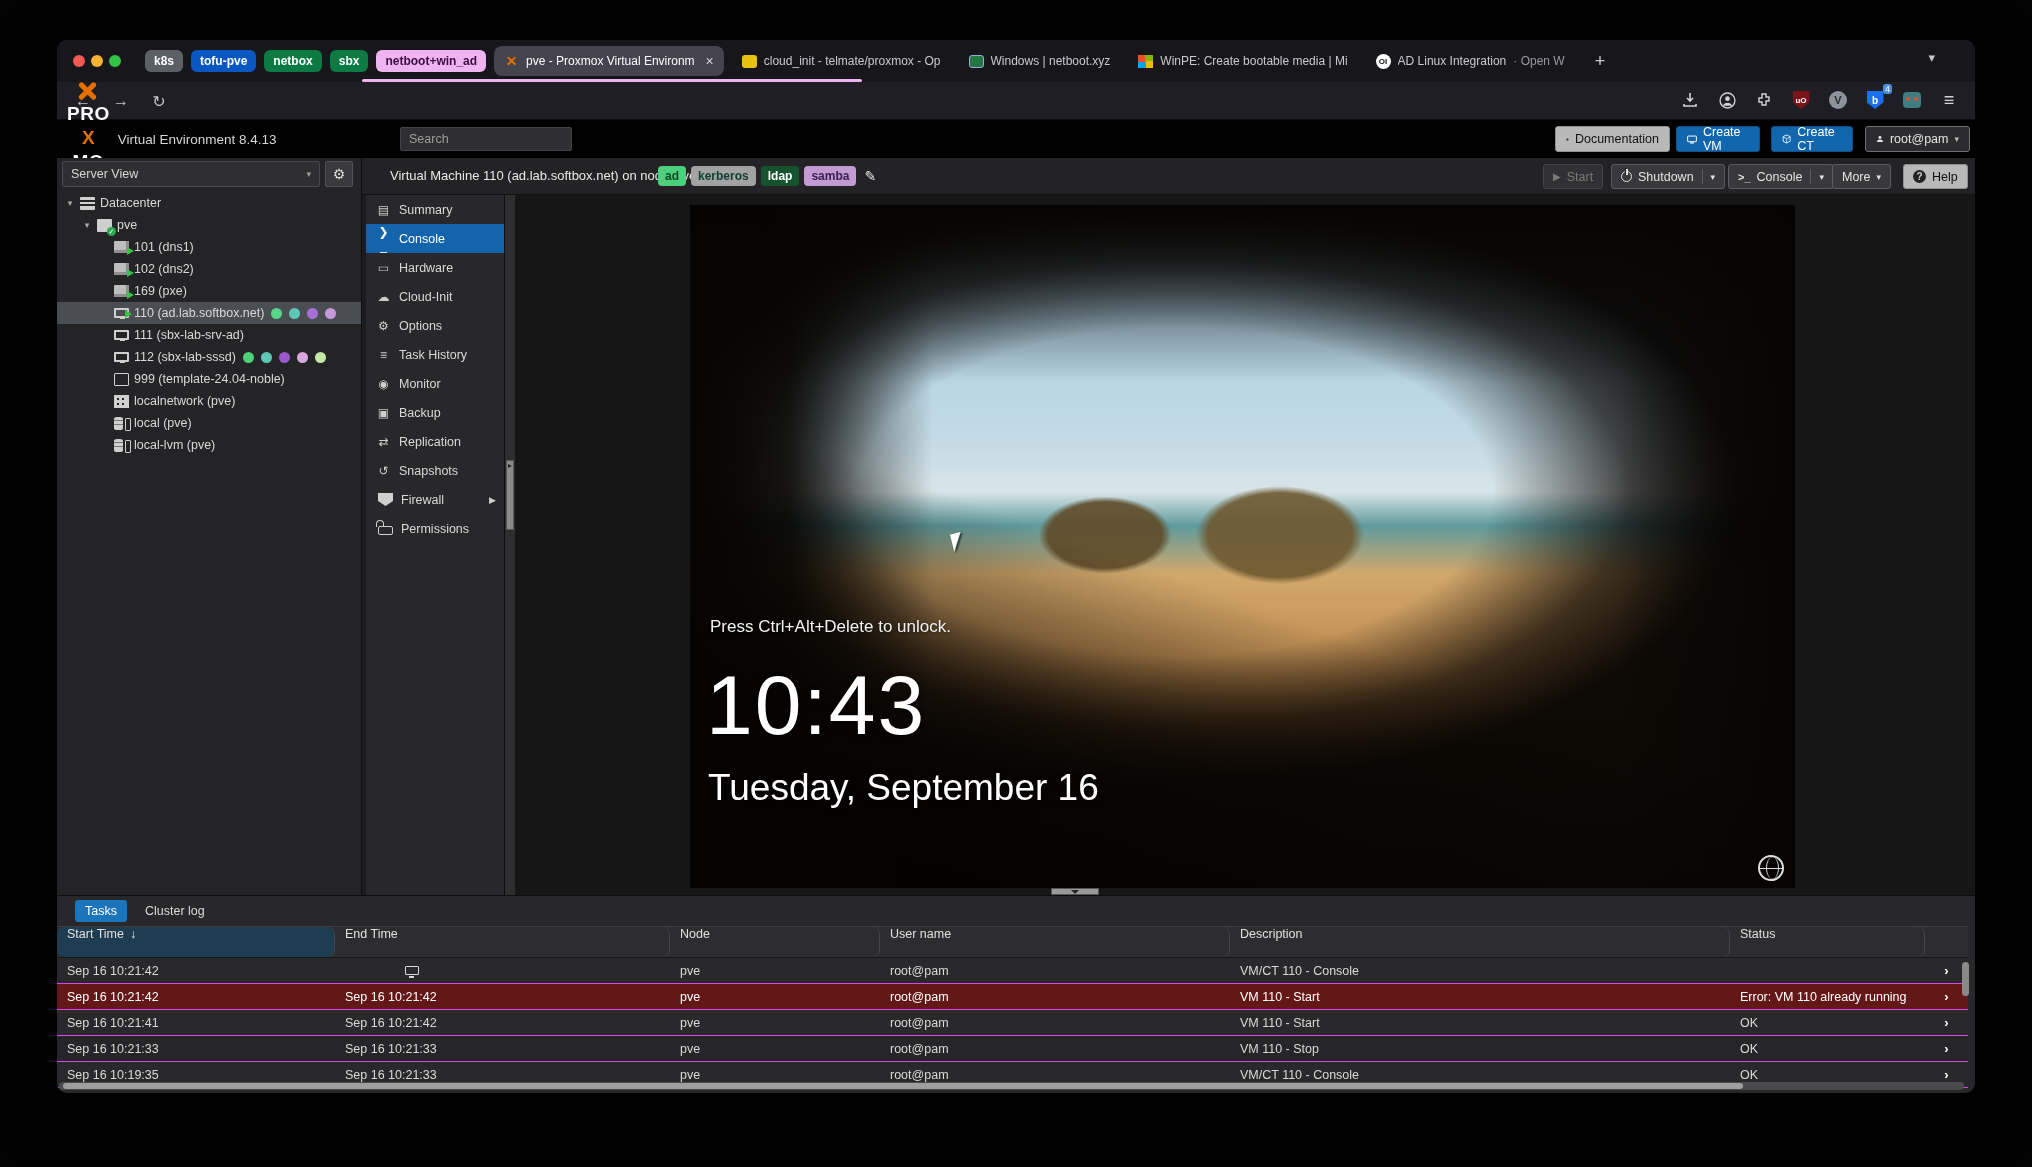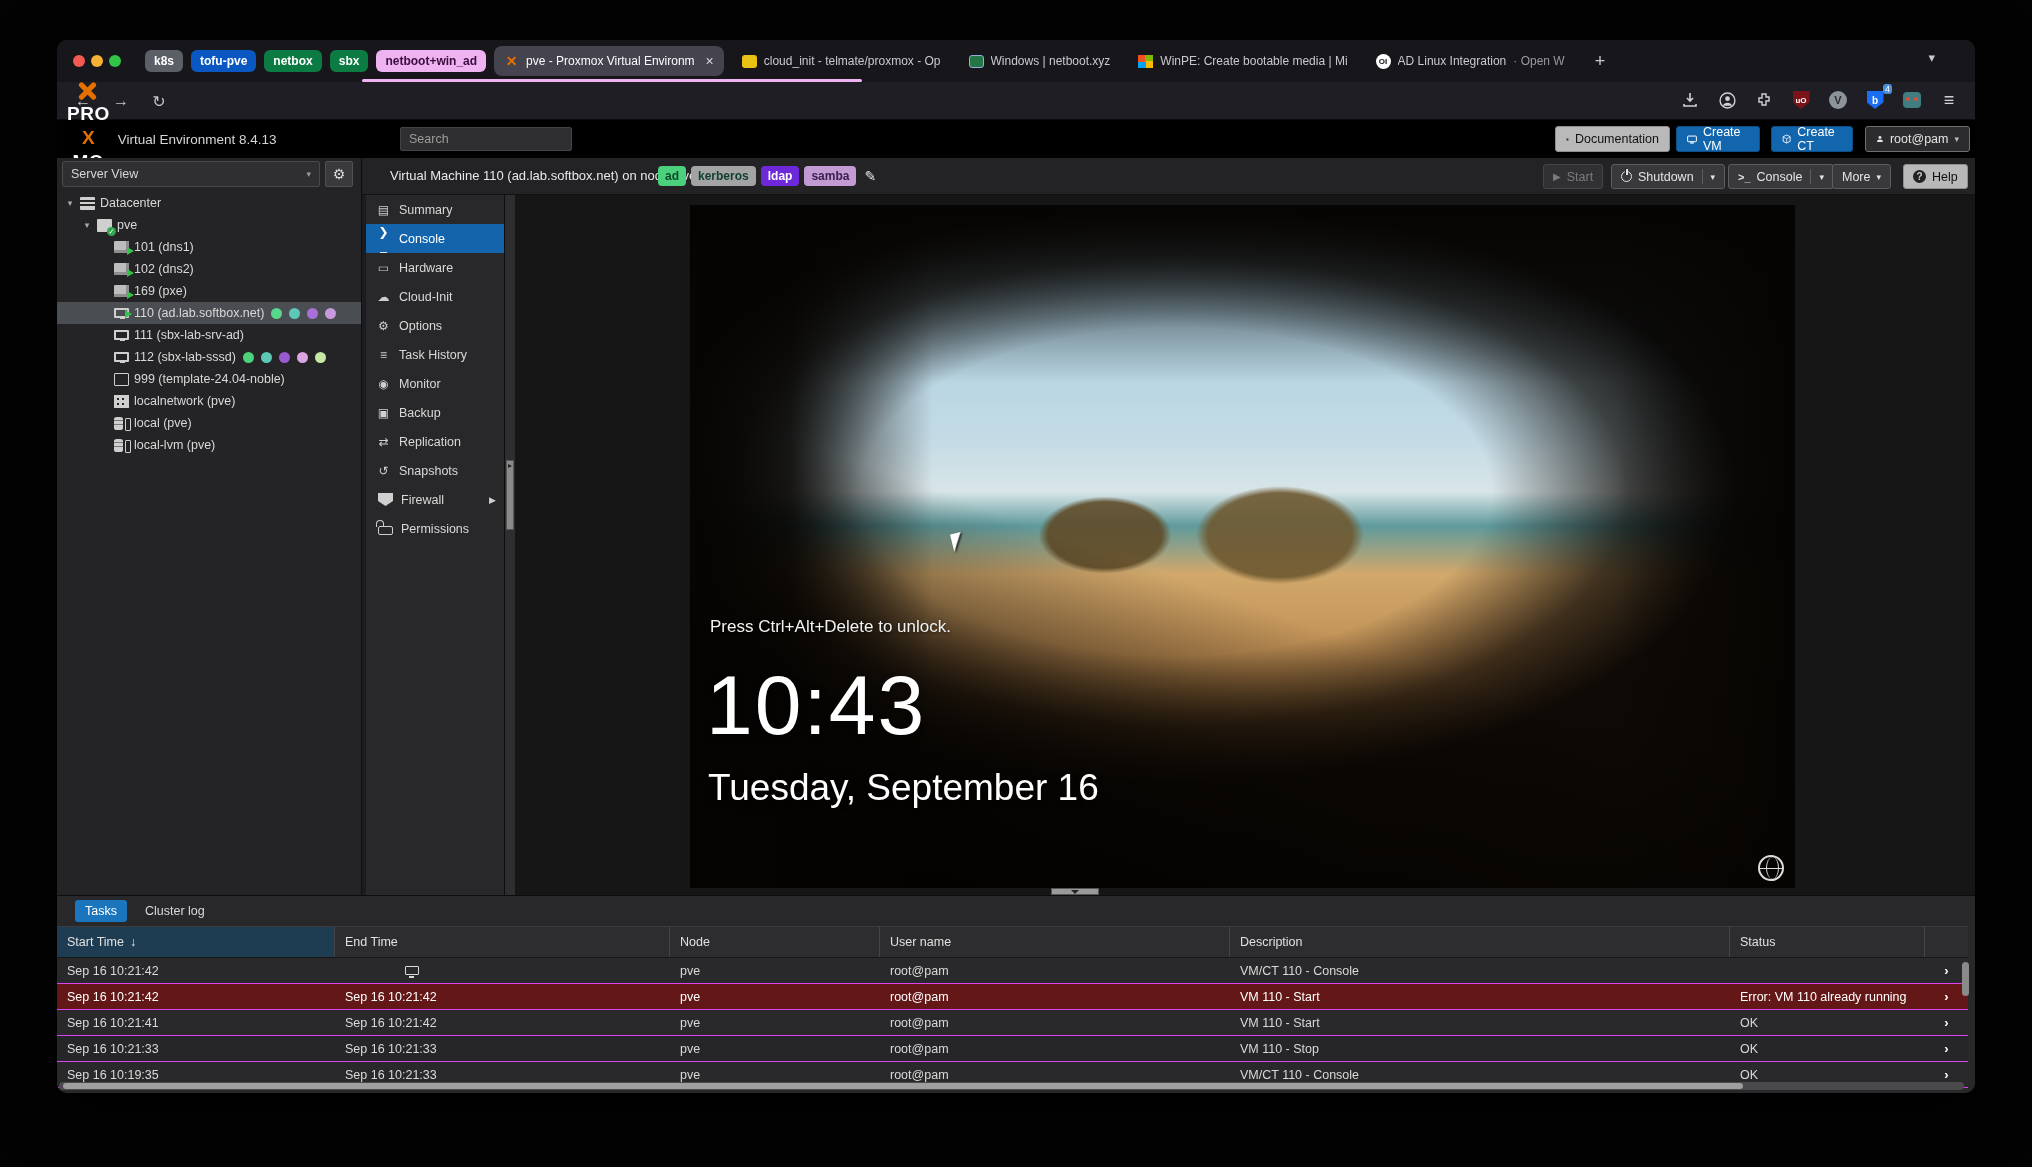--- a/index.html
+++ b/index.html
@@ -138,21 +138,21 @@
   #cursor { position:absolute; left:262px; top:328px; width:0; height:0; border-left:11px solid #fff; border-bottom:18px solid transparent; filter:drop-shadow(1px 1px 1px #000); transform:rotate(-14deg); }
   #panel-collapser { position:absolute; left:536px; bottom:0px; width:48px; height:7px; background:#9a9a9a; border:1px solid #555; display:flex; align-items:center; justify-content:center; }
   #panel-collapser:before { content:""; width:0; height:0; border-top:4px solid #222; border-left:4px solid transparent; border-right:4px solid transparent; }
 
   
   #tasks { position:absolute; left:0; bottom:0; width:100%; height:198px; background:#28282a; border-top:1px solid #0d0d0d; }
   #tasktabs { position:absolute; left:0; top:0; width:100%; height:30px; display:flex; align-items:center; gap:8px; padding-left:18px; }
   .ttab { height:22px; padding:0 10px; border-radius:3px; font-size:12.5px; color:#d9d9d9; display:flex; align-items:center; }
   .ttab.sel { background:#1b75bc; color:#fff; }
   #taskheader { position:absolute; left:0; top:30px; height:32px; width:1911px; display:flex; background:#2d2d2f; border-top:1px solid #3c3c3e; border-bottom:1px solid #171717; }
-  .hcell { border-right:1px solid #454547; color:#e0e0e0; font-size:12.5px; display:flex; align-items:center; padding-left:10px; gap:6px; }
+  .hcell { border-right:1px solid #454547; color:#e0e0e0; font-size:12.5px; display:flex; align-items:flex-start; padding-left:10px; gap:6px;border-radius:7px; }
   .hcell.sorted { background:#1e3c52; }
   #taskrows { position:absolute; left:0; top:62px; width:1911px; }
   .trow { height:26px; display:flex; border-bottom:1px solid #d946ef; background:#29292b; color:#d9d9d9; font-size:12.5px; }
   .trow.alt { background:#262628; }
   .trow.error { background:#641717; color:#fff; }
   .tcell { display:flex; align-items:center; padding-left:10px; overflow:hidden; white-space:nowrap; }
   .chevcell { display:flex; align-items:center; justify-content:center; color:#fff; font-weight:bold; font-size:13px; }
   .endmon { width:14px; height:9px; border:1.6px solid #d9d9d9; border-radius:1px; position:relative; margin-left:60px; }
   .endmon:after { content:""; position:absolute; left:3px; bottom:-4px; width:5px; height:2.5px; background:#d9d9d9; }
   #vscroll { position:absolute; right:4px; top:66px; width:9px; height:120px; }
@@ -282,21 +282,21 @@
         <span>root@pam</span>
         <span style="font-size:9px;color:#bbb;">▾</span>
       </div>
   </div>
 
   <div id="vmbar">
     <div id="vm-title">Virtual Machine 110 (ad.lab.softbox.net) on node 'pve'</div>
     <div id="tagrow">
         <div class="tag" style="background: rgb(76, 208, 125); color: rgb(12, 74, 38);">ad</div>
         <div class="tag" style="background: #a3a3a3; color: rgb(15, 61, 51);">kerberos</div>
-        <div class="tag" style="background: #6d28d9; color: rgb(255, 255, 255);">ldap</div>
+        <div class="tag" style="background: #14532d; color: rgb(255, 255, 255);">ldap</div>
         <div class="tag" style="background: rgb(195, 155, 211); color: rgb(59, 32, 80);">samba</div>
         <div id="tag-edit">✎</div>
       </div>
     <div class="abtn disabled" style="left:1486px;">
         <span style="font-size:10px;">▶</span>
         <span>Start</span>
       </div>
     <div class="abtn" style="left:1554px;">
         <span class="powerico"></span>
         <span>Shutdown</span>

